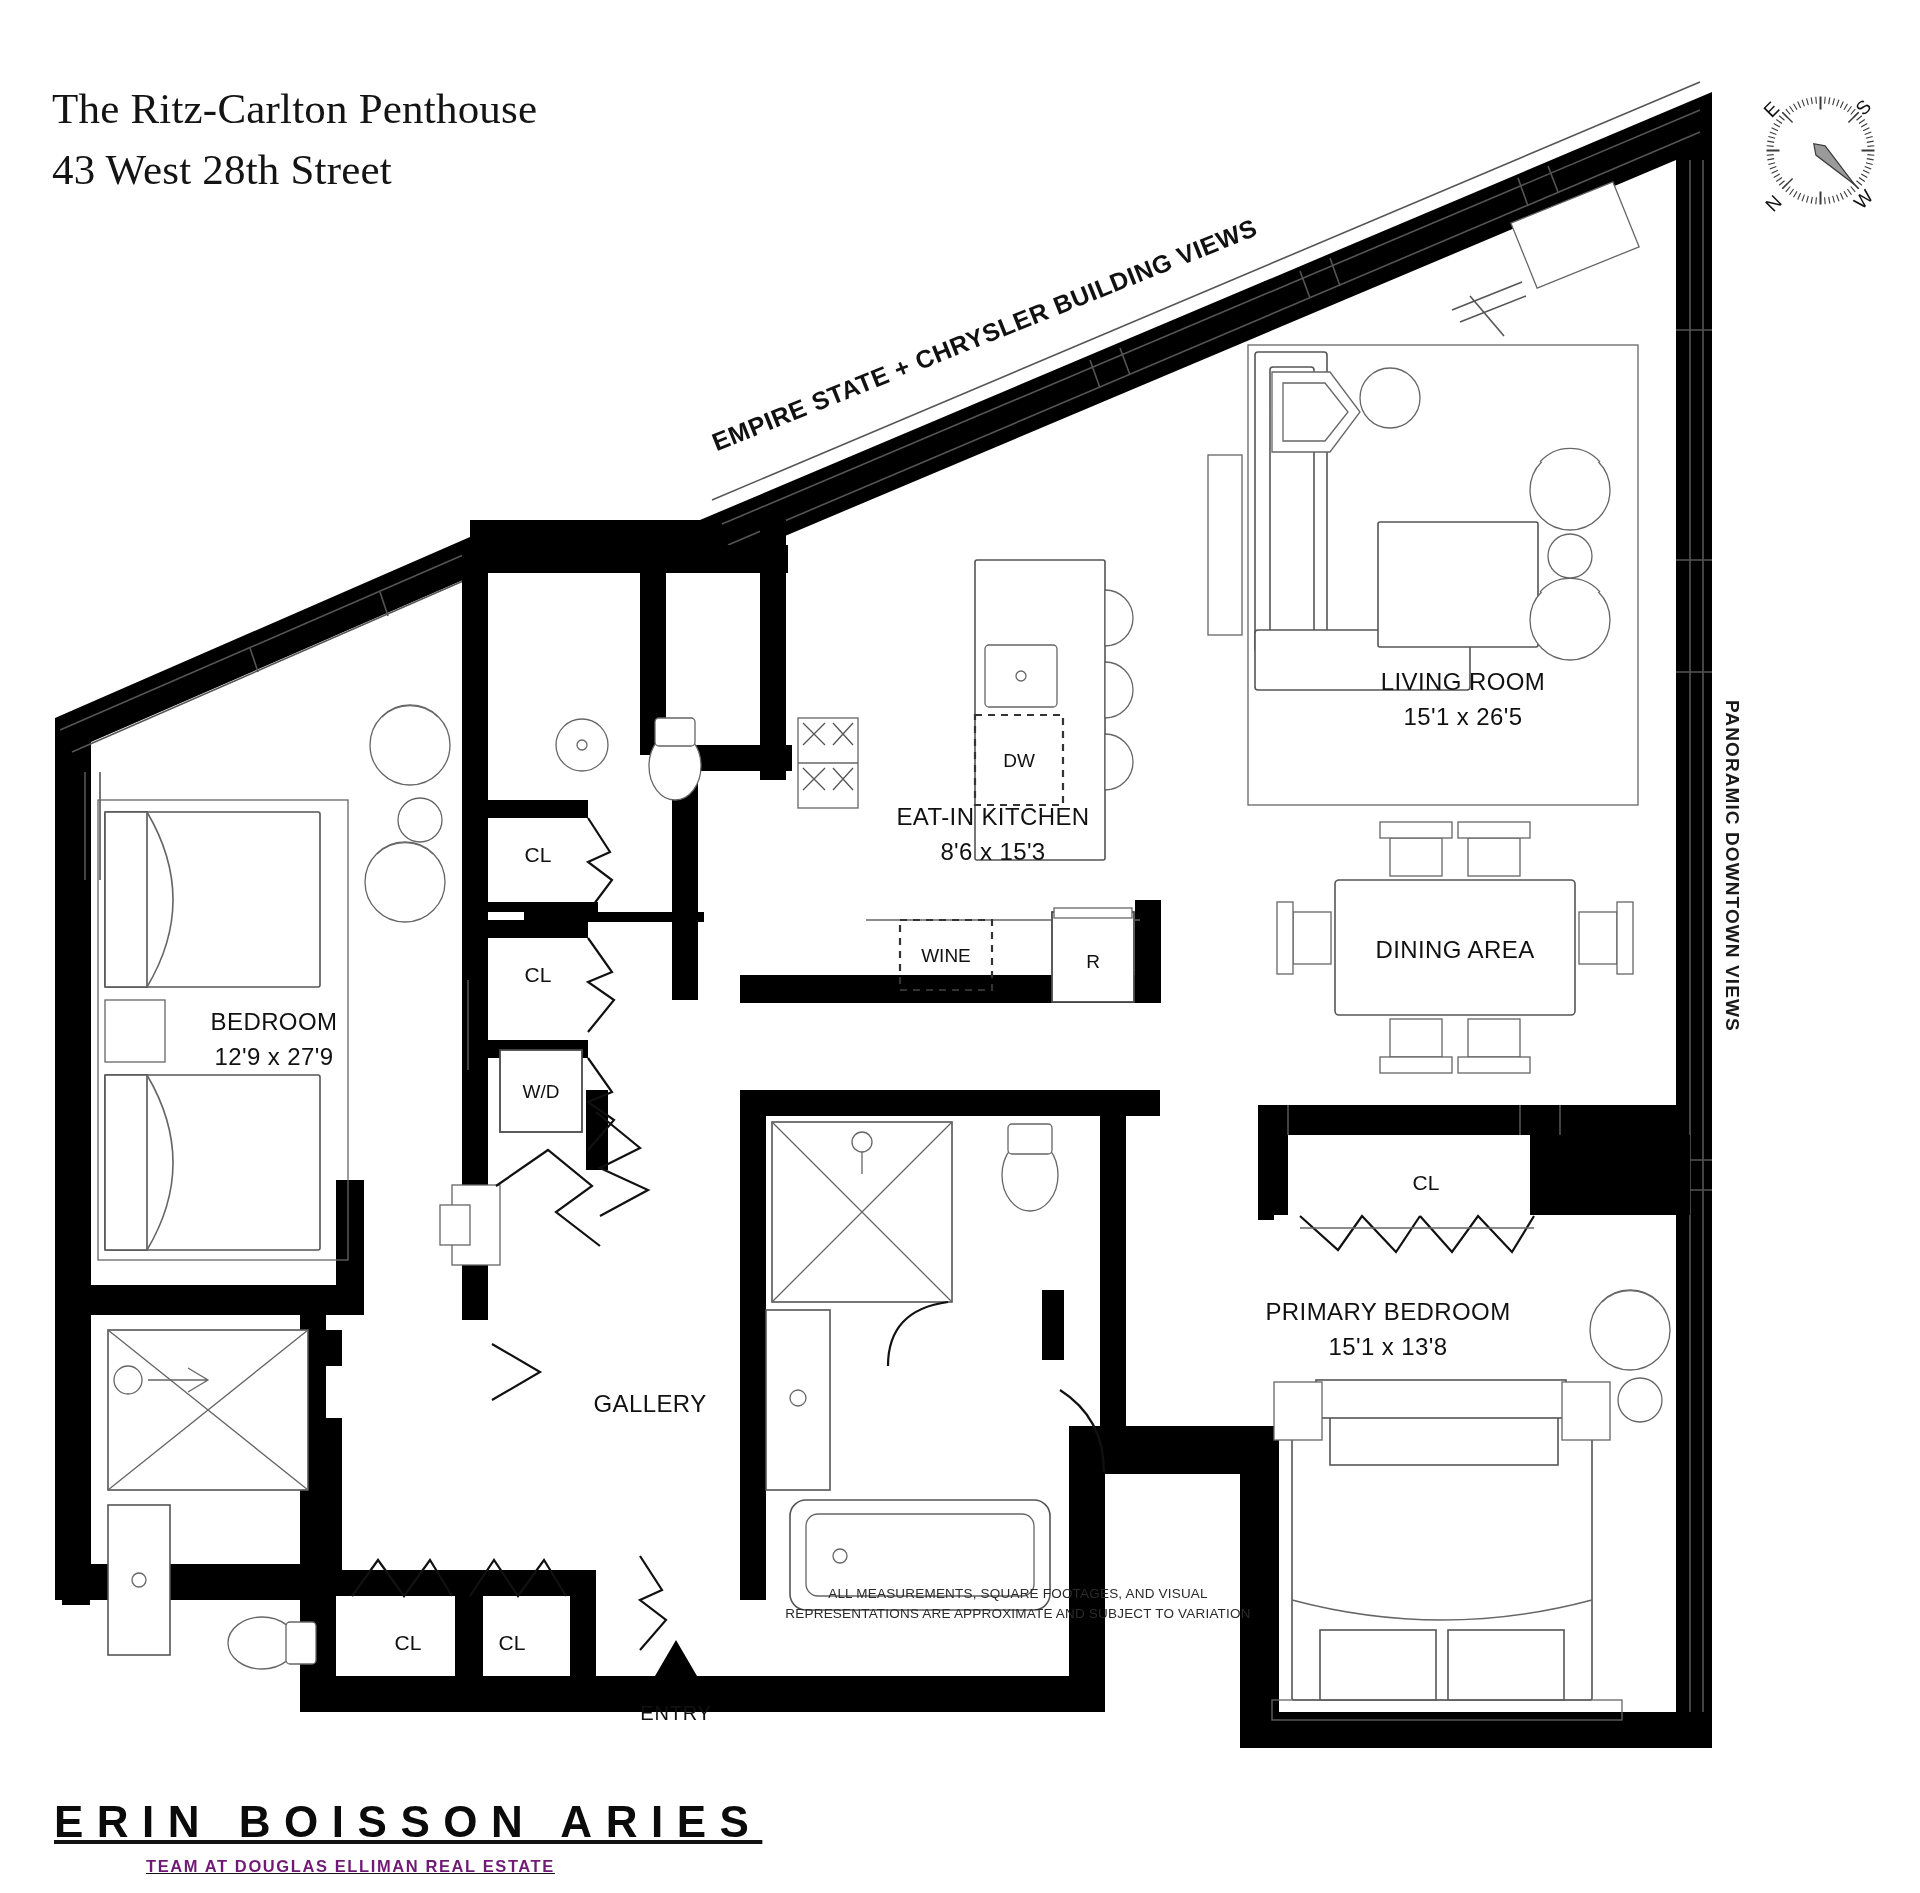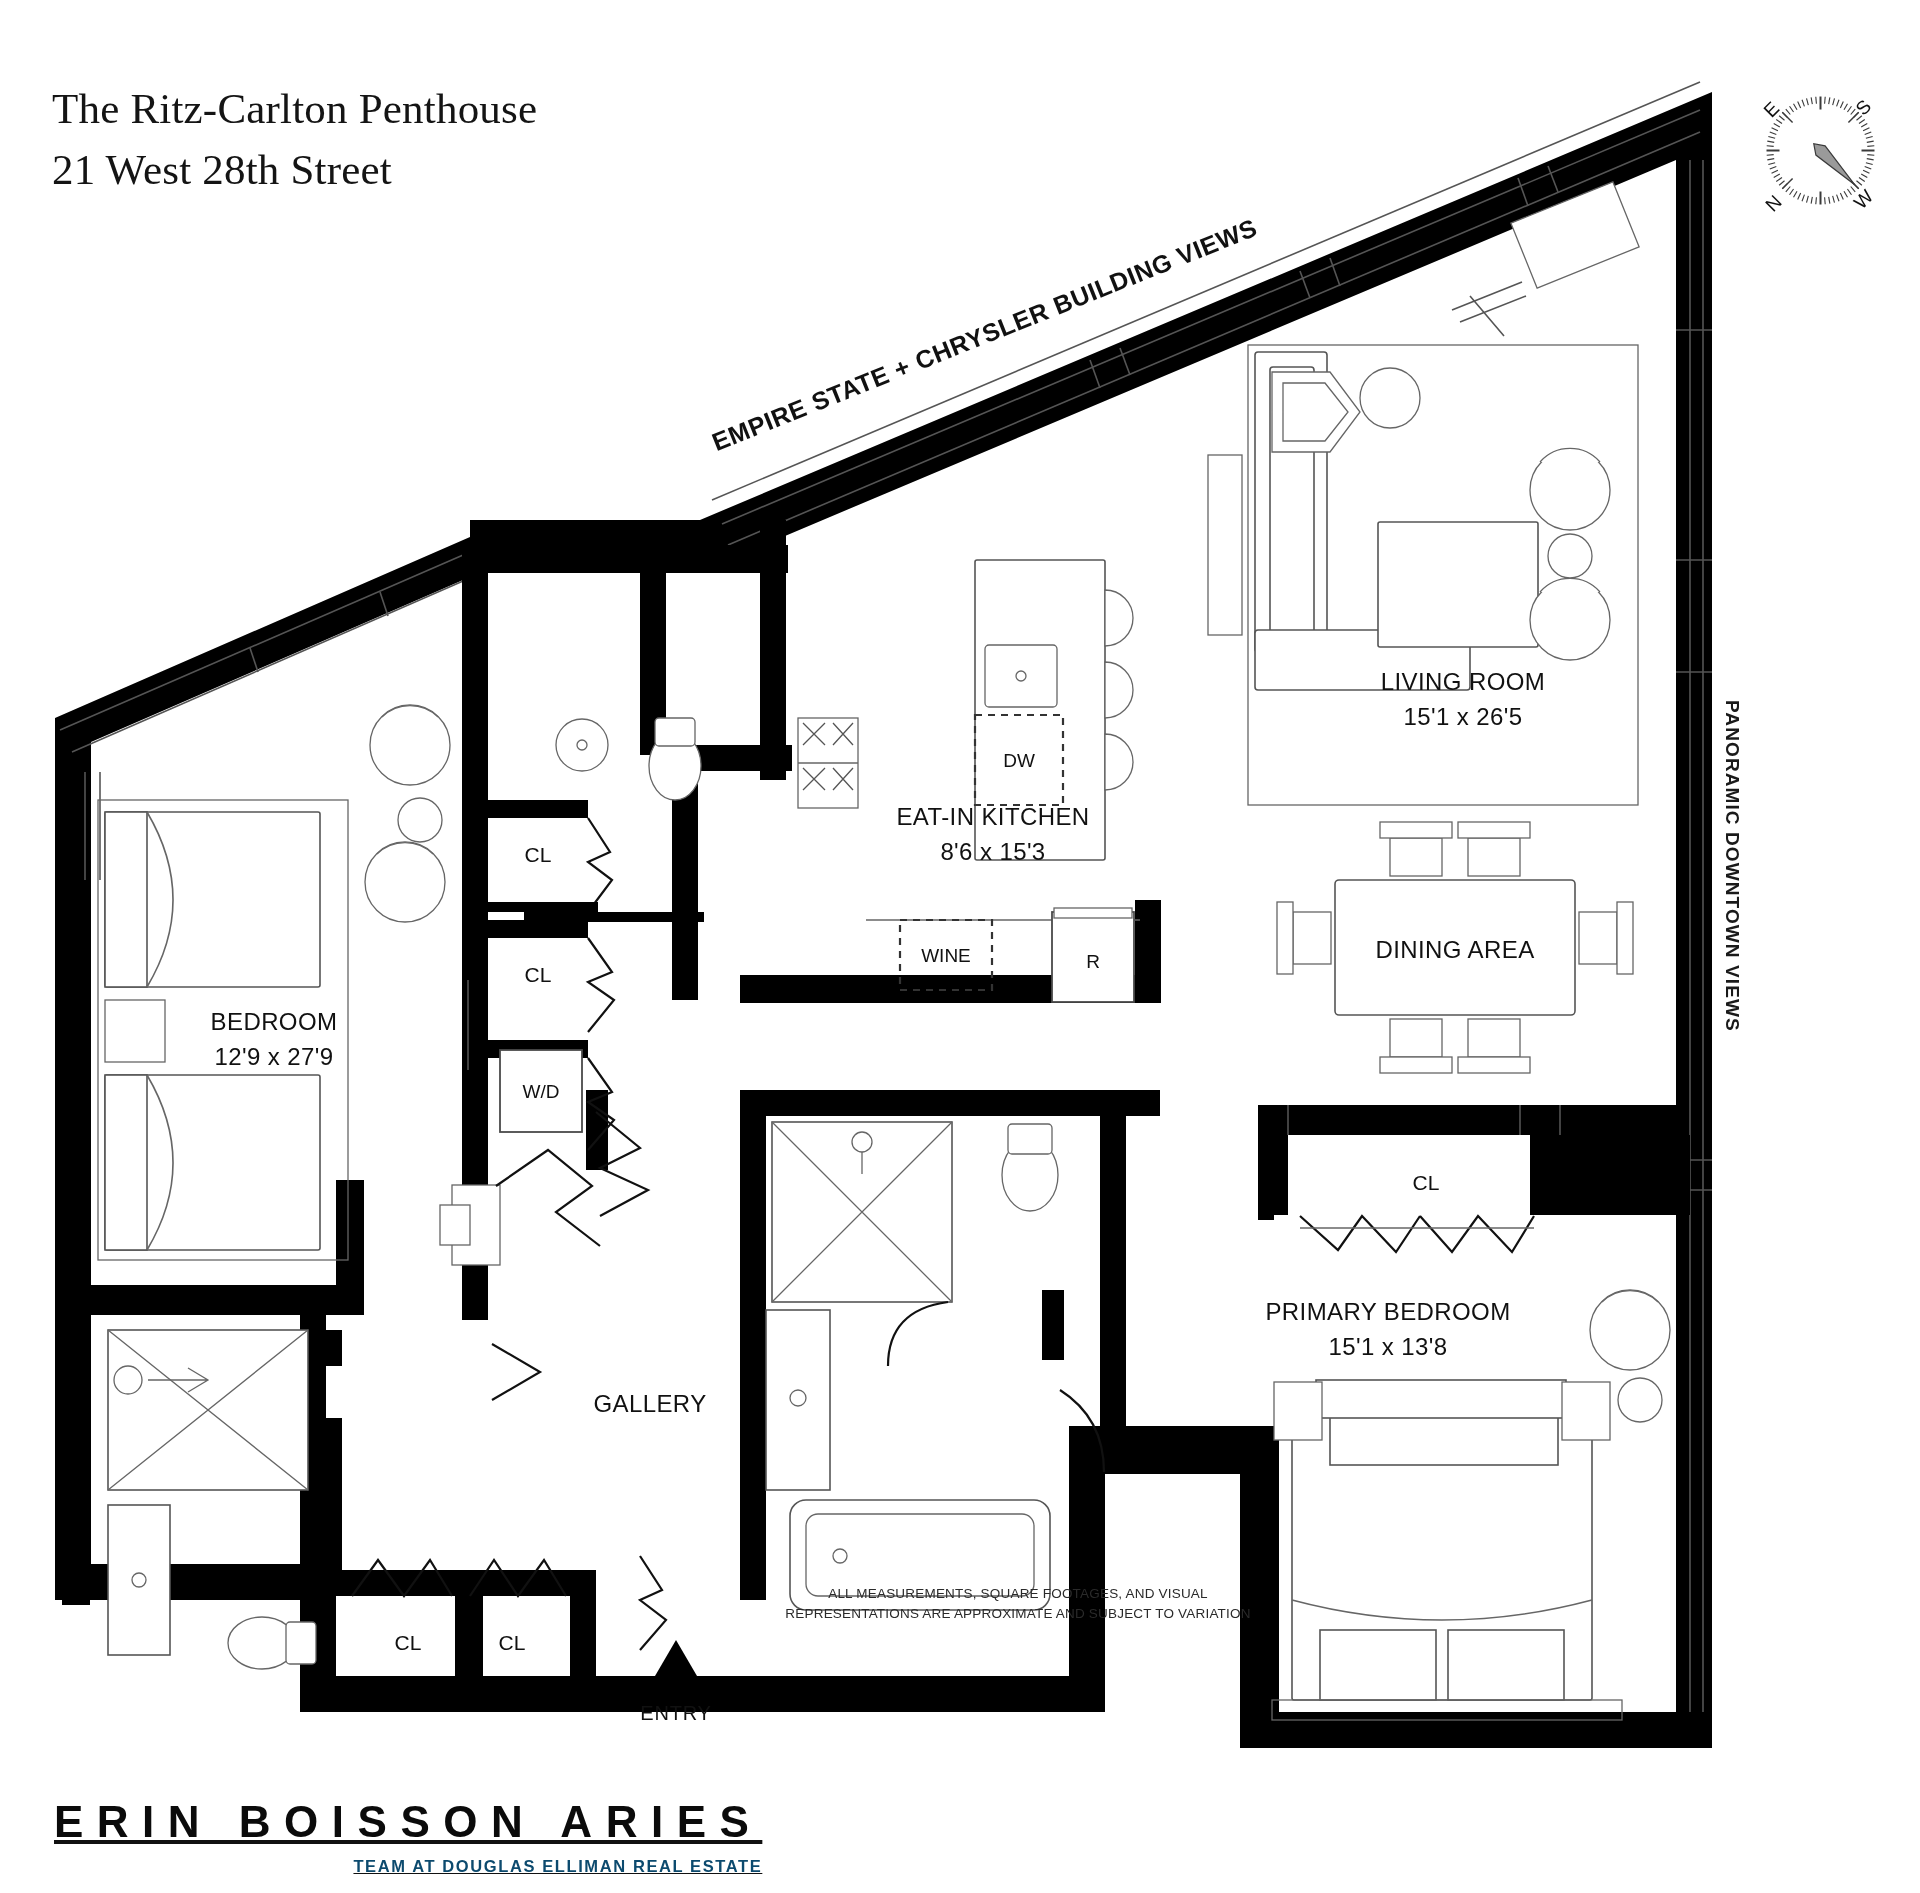--- a/index.html
+++ b/index.html
@@ -13,21 +13,21 @@
   .title-block div{white-space:nowrap;}
 
   .compass{position:absolute;left:1748px;top:78px;width:145px;height:145px;}
 
   .plan{position:absolute;left:0px;top:0px;width:1868px;height:1760px;}
 
   .footer{position:absolute;left:54px;top:1800px;text-decoration:underline;}
   .footer .brand{font-size:44px;font-weight:700;letter-spacing:13.5px;
       line-height:1;color:#0b0b0b;white-space:nowrap;}
   .footer .sub{font-size:16.5px;font-weight:700;letter-spacing:1.6px;
-      margin-top:13px;margin-left:44px;color:#0c4a6e;white-space:nowrap;text-align:right;}
+      margin-top:13px;margin-left:92px;color:#701a75;white-space:nowrap;}
 
   .vviews{position:absolute;left:1743px;top:700px;
       font-size:19px;font-weight:700;letter-spacing:1.1px;color:#1a1a1a;
       transform:rotate(90deg);transform-origin:0 0;white-space:nowrap;}
 
   .dviews{position:absolute;left:708px;top:430px;
       font-size:25px;font-weight:700;letter-spacing:.6px;color:#111;
       transform:rotate(-21.8deg);transform-origin:0 0;white-space:nowrap;}
 
   svg{display:block;}
@@ -52,21 +52,21 @@
   .dash{fill:none;stroke:#333;stroke-width:2.2;stroke-dasharray:7 6;}
   .box{fill:#fff;stroke:#4a4a4a;stroke-width:1.8;}
 </style>
 </head>
 <body>
 
 <div id="root">
 
   <div class="title-block">
     <div>The Ritz-Carlton Penthouse</div>
-    <div>21 West 28th Street</div>
+    <div>43 West 28th Street</div>
   </div>
 
   <div class="compass">
     <svg width="145" height="145" viewBox="0 0 145 145">
       <g transform="rotate(135 72.5 72.5)">
         <circle cx="72.5" cy="72.5" r="54" fill="none" stroke="#ffffff" stroke-width="0"></circle>
         <g stroke="#3a3a3a" stroke-width="1.6">
           <g id="ticks"></g>
         </g>
         <g id="tickmarks" stroke="#3a3a3a" stroke-width="1.5">

